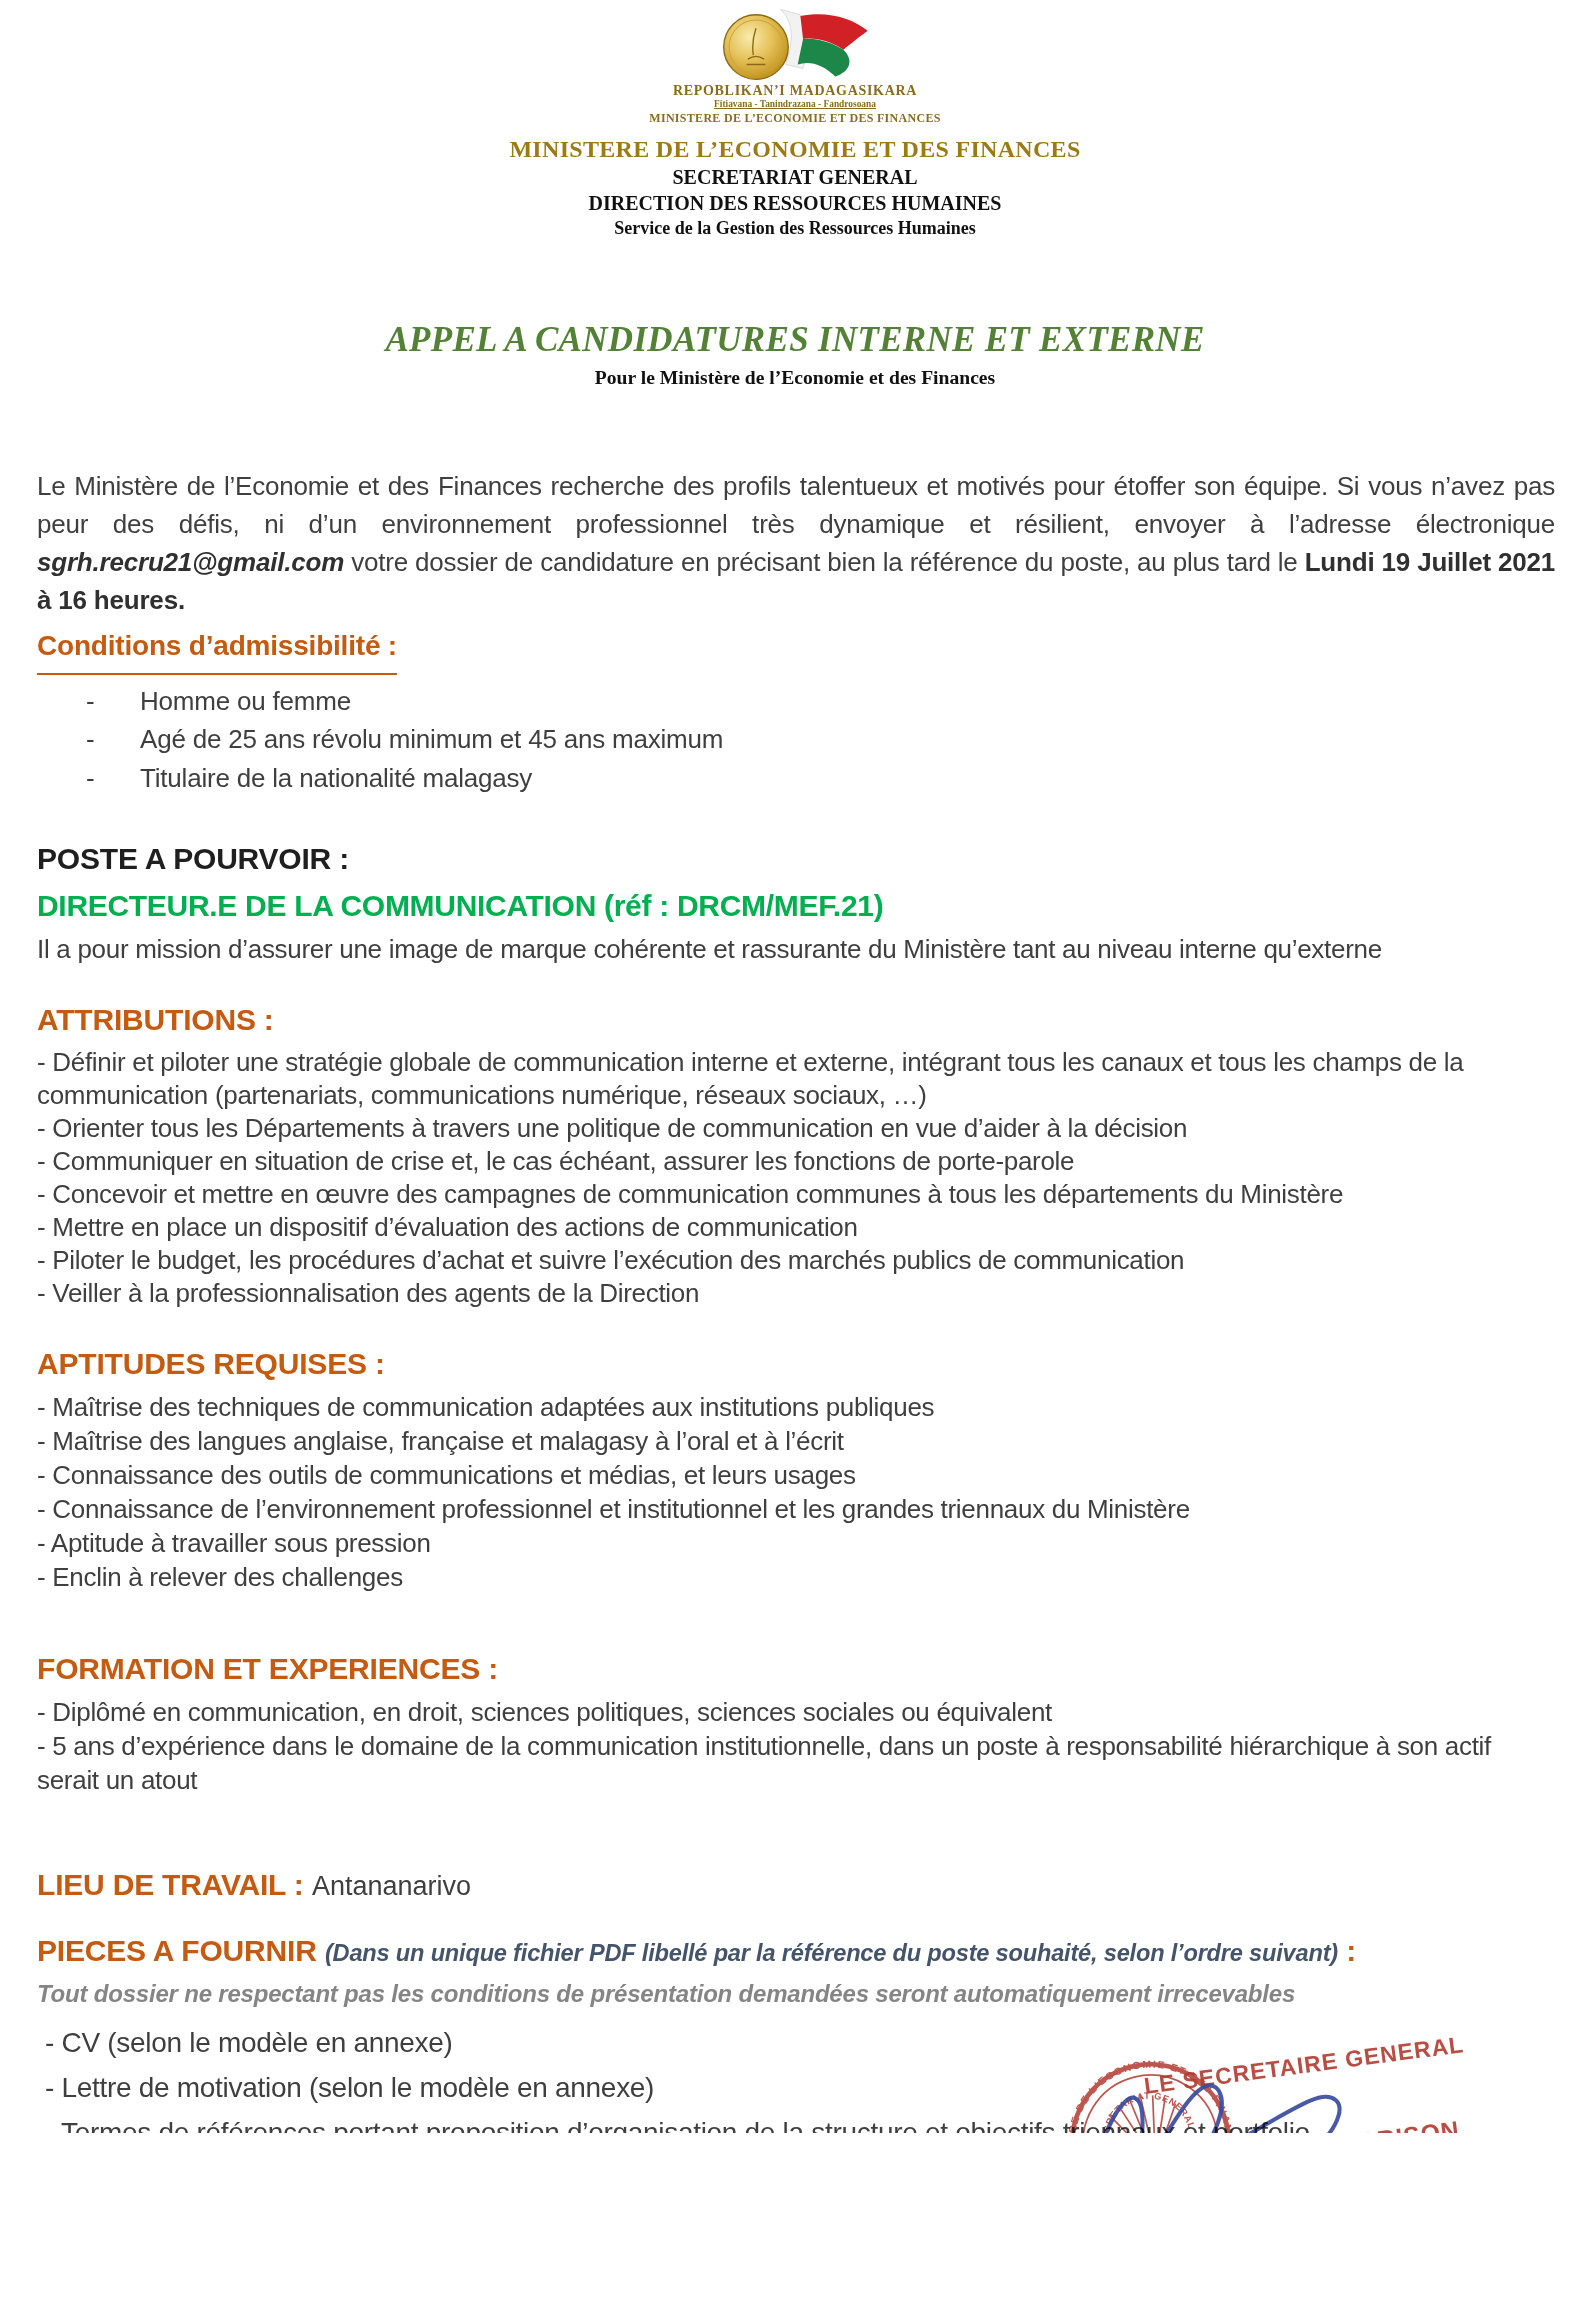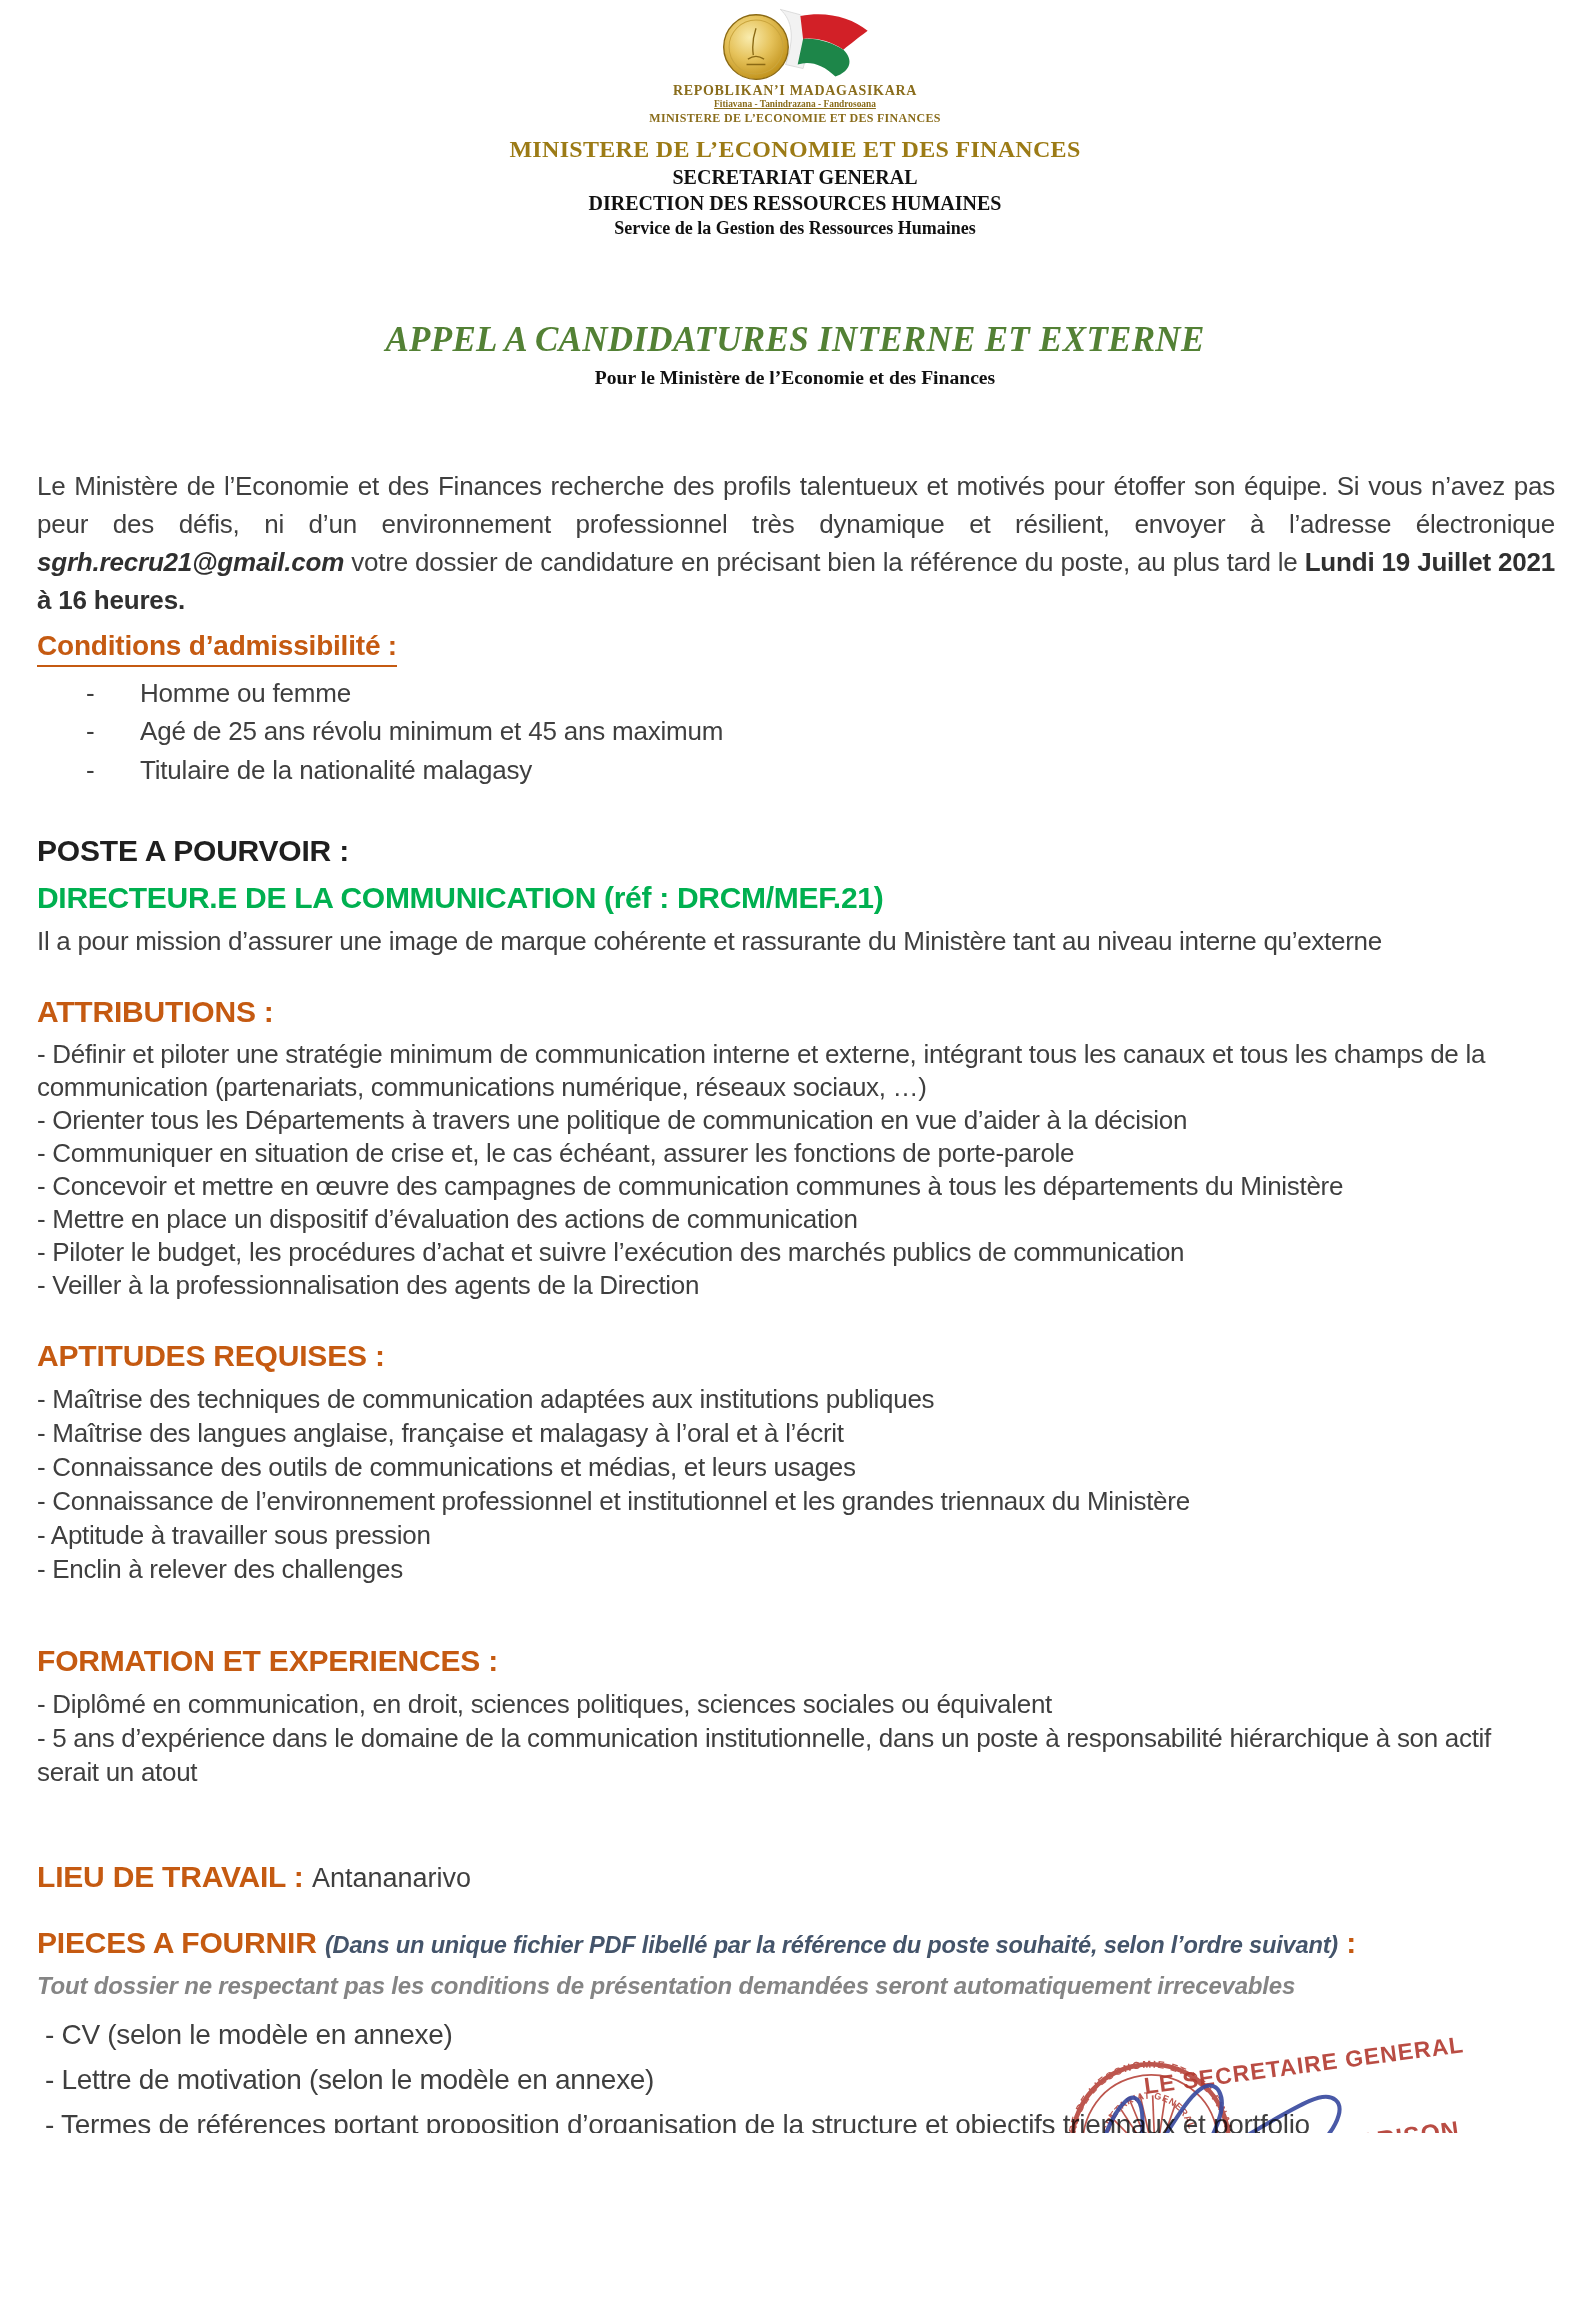--- a/index.html
+++ b/index.html
@@ -25,21 +25,21 @@
   .hdr-service{font-size:18px;line-height:24px;}
   
   .title-block{margin-top:80px;text-align:center;}
   .doc-title{font-family:"Liberation Serif",serif;font-weight:bold;font-size:35px;line-height:40px;color:#538135;letter-spacing:0.3px;font-style:italic;}
   .doc-subtitle{margin-top:5.4px;font-family:"Liberation Serif",serif;font-weight:bold;font-size:19.6px;line-height:26px;color:#111;}
   
   .content{padding:0 35px 0 37px;}
   .intro{margin:76px 0 0;font-size:26px;line-height:38px;text-align:justify;letter-spacing:-0.2px;color:#3f3f3f;}
   .email{font-weight:bold;font-style:italic;color:#303030;}
   .deadline{font-weight:bold;color:#303030;}
-  .cond-heading{display:inline-block;margin-top:9.4px;color:#c55a11;font-size:28px;line-height:35px;font-weight:bold;letter-spacing:-0.2px;border-bottom:2px solid #c55a11;padding-bottom:2px;}
+  .cond-heading{display:inline-block;margin-top:9.4px;color:#c55a11;font-size:28px;line-height:35px;font-weight:bold;letter-spacing:-0.2px;border-bottom:2px solid #c55a11;padding-bottom:10px;}
   .cond-list{margin:9.4px 0 0 49px;}
   .cond-item{display:flex;font-size:26px;line-height:32px;margin-bottom:6.7px;letter-spacing:-0.2px;}
   .cond-item .dash{width:54px;flex:none;}
   .poste-heading{margin-top:47px;font-size:30px;line-height:36px;font-weight:bold;color:#1f1f1f;letter-spacing:-0.2px;}
   .poste-position{margin-top:10.8px;font-size:30px;line-height:36px;font-weight:bold;color:#00b050;letter-spacing:-0.3px;}
   .poste-mission{margin:8px 0 0;font-size:26px;line-height:34px;letter-spacing:-0.3px;}
   .sec-heading{margin-top:36px;font-size:30px;line-height:36px;font-weight:bold;color:#c55a11;letter-spacing:-0.2px;}
   .sec-heading.mt-lg{margin-top:57px;}
   .plain-list{margin-top:8px;}
   .plain-list p{margin:0;font-size:26px;line-height:33px;letter-spacing:-0.3px;}
@@ -123,21 +123,21 @@
         <span>Titulaire de la nationalité malagasy</span>
       </div>
     </div>
 
     <div class="poste-heading">POSTE A POURVOIR :</div>
     <div class="poste-position">DIRECTEUR.E DE LA COMMUNICATION (réf : DRCM/MEF.21)</div>
     <p class="poste-mission">Il a pour mission d’assurer une image de marque cohérente et rassurante du Ministère tant au niveau interne qu’externe</p>
 
     <div class="sec-heading">ATTRIBUTIONS :</div>
     <div class="plain-list">
-      <p>- Définir et piloter une stratégie minimum de communication interne et externe, intégrant tous les canaux et tous les champs de la communication (partenariats, communications numérique, réseaux sociaux, …)</p>
+      <p>- Définir et piloter une stratégie globale de communication interne et externe, intégrant tous les canaux et tous les champs de la communication (partenariats, communications numérique, réseaux sociaux, …)</p>
       <p>- Orienter tous les Départements à travers une politique de communication en vue d’aider à la décision</p>
       <p>- Communiquer en situation de crise et, le cas échéant, assurer les fonctions de porte-parole</p>
       <p>- Concevoir et mettre en œuvre des campagnes de communication communes à tous les départements du Ministère</p>
       <p>- Mettre en place un dispositif d’évaluation des actions de communication</p>
       <p>- Piloter le budget, les procédures d’achat et suivre l’exécution des marchés publics de communication</p>
       <p>- Veiller à la professionnalisation des agents de la Direction</p>
     </div>
 
     <div class="sec-heading">APTITUDES REQUISES :</div>
     <div class="plain-list spaced">

